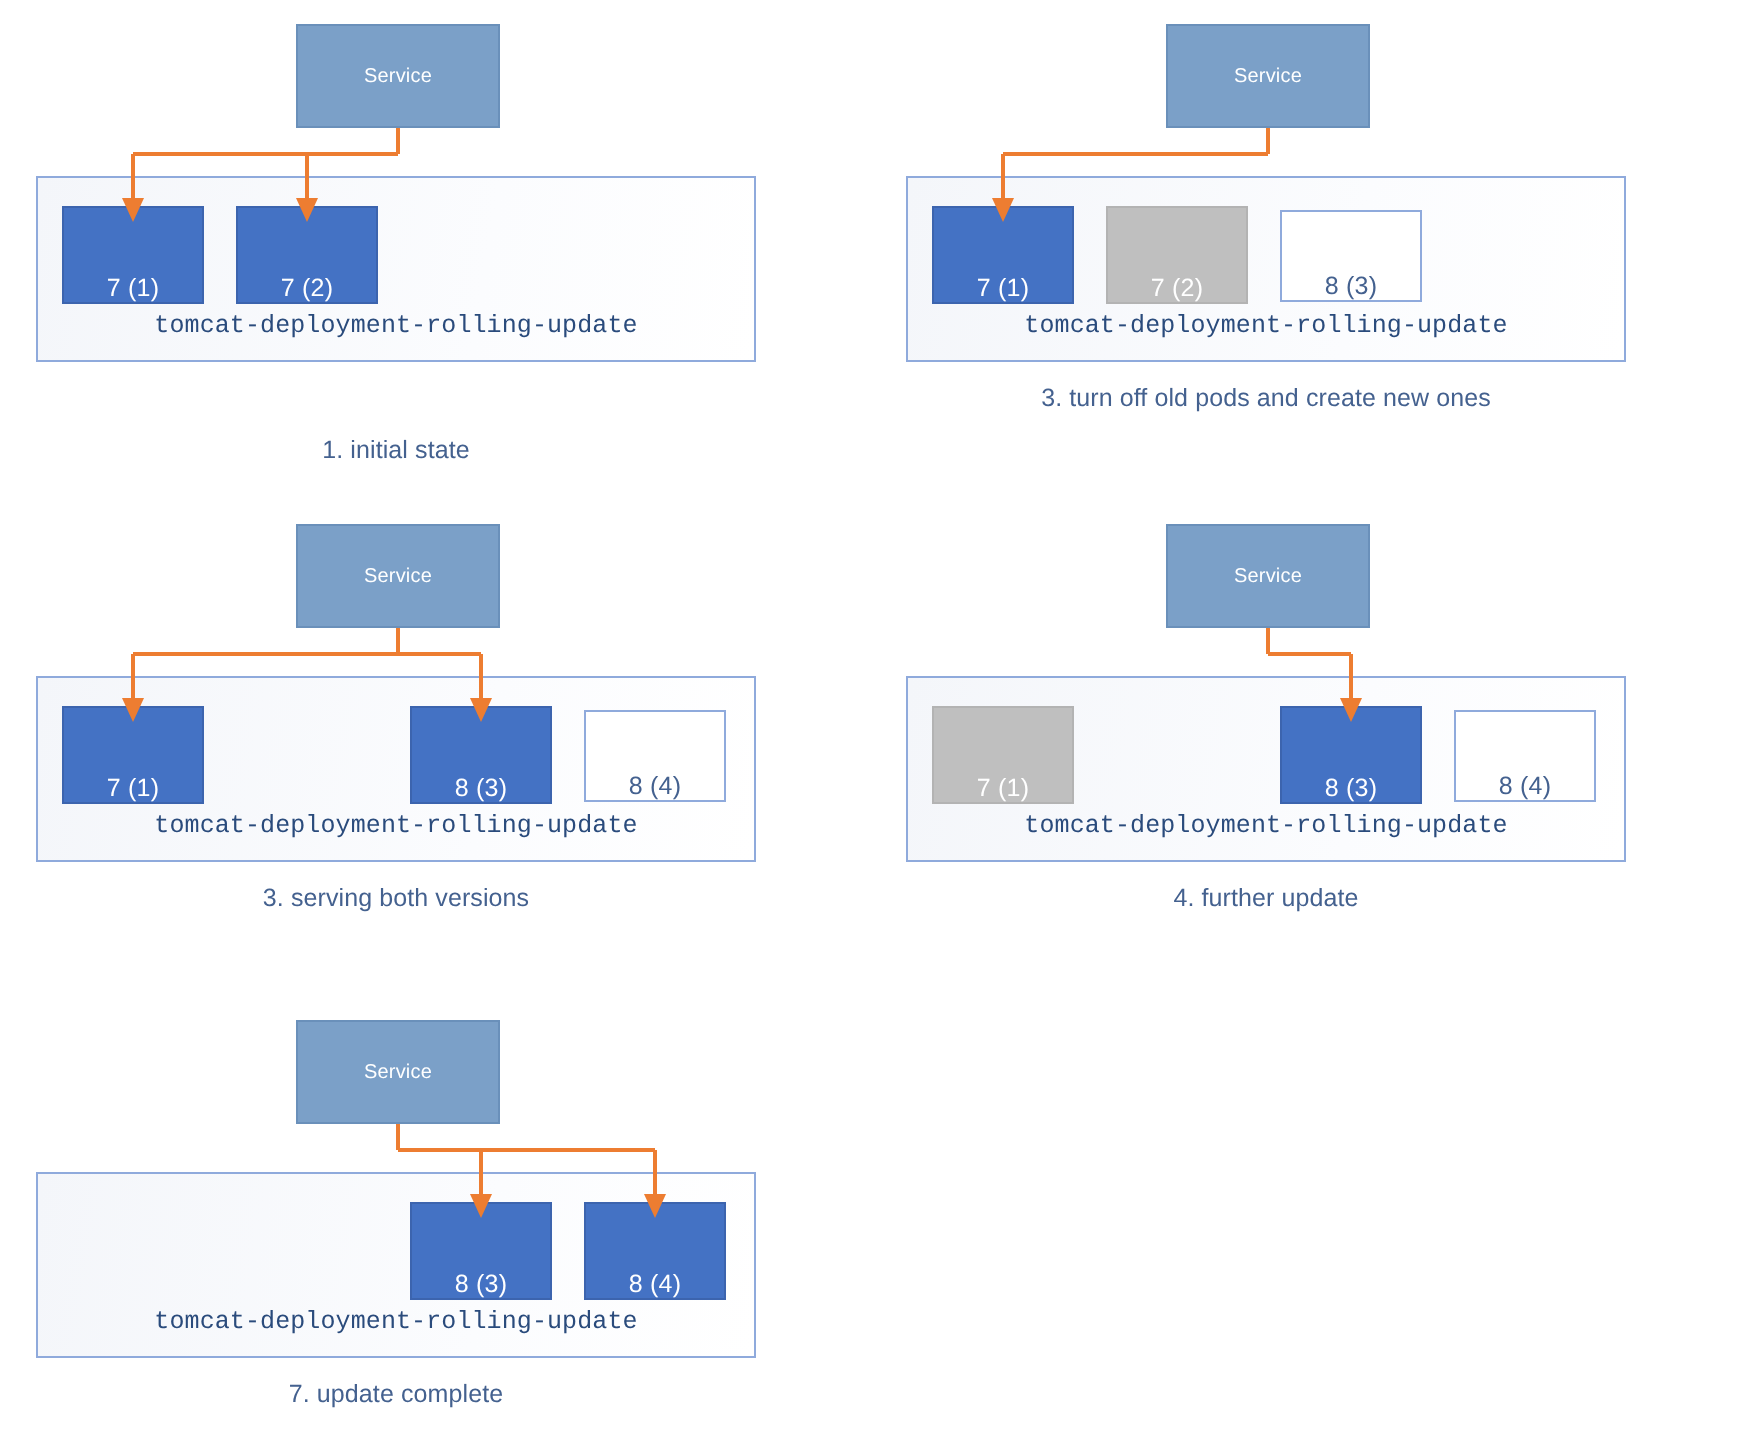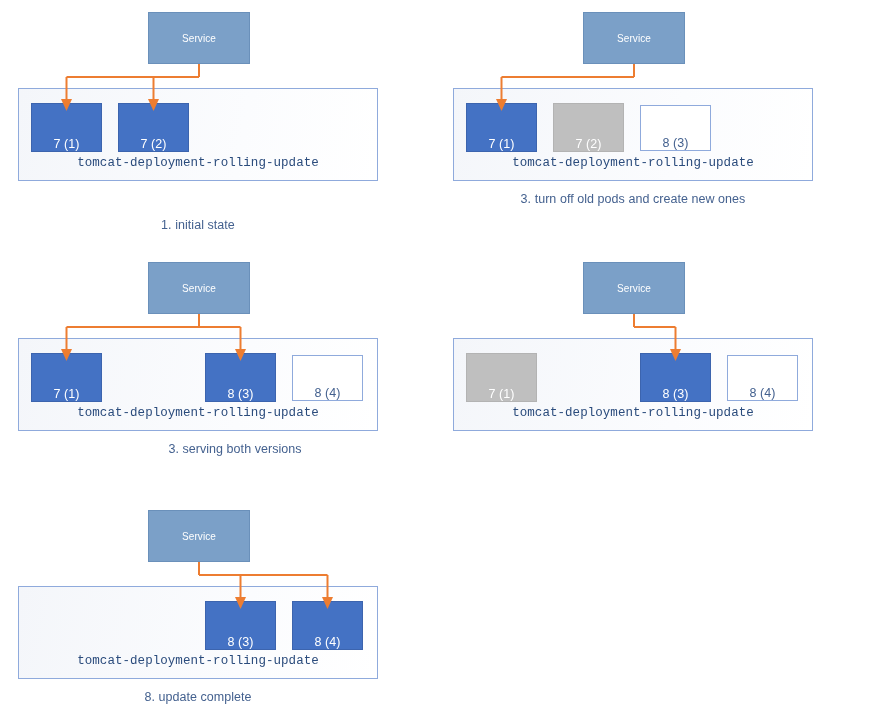--- a/index.html
+++ b/index.html
@@ -138,21 +138,21 @@
         <span>Service</span>
       </div>
       <svg width="435" height="220" class="svg-layer">
         <path d="M 199 64 L 199 77" stroke="#ed7d31" stroke-width="2" fill="none"></path>
         <path d="M 66.5 77 L 240.5 77" stroke="#ed7d31" stroke-width="2" fill="none"></path>
         <path d="M 66.5 77 L 66.5 100" stroke="#ed7d31" stroke-width="2" fill="none"></path>
         <path d="M 61 99 L 72 99 L 66.5 111 Z" fill="#ed7d31"></path>
         <path d="M 240.5 77 L 240.5 100" stroke="#ed7d31" stroke-width="2" fill="none"></path>
         <path d="M 235 99 L 246 99 L 240.5 111 Z" fill="#ed7d31"></path>
       </svg>
-      <div class="caption" style="left: 0px; width: 396px; top: 192px; color: rgb(68, 97, 143); padding-left: 37px;">3. serving both versions</div>
+      <div class="caption" style="left: 0px; width: 396px; top: 192px; color: rgb(68, 97, 143);">3. serving both versions</div>
     </div>
     <div class="panel" style="left: 435px; top: 250px; width: 435px; height: 220px;">
       <div class="deployment-box" style="left: 18px; top: 88px; width: 360px; height: 93px; background: linear-gradient(100deg, rgb(244, 246, 250) 0%, rgb(251, 252, 254) 62%, rgb(255, 255, 255) 100%); border: 1px solid rgb(143, 170, 220);">
         <div class="deployment-label" style="top: 67px; color: rgb(42, 75, 124);">tomcat-deployment-rolling-update</div>
       </div>
       <div class="pod" style="left: 31px; top: 103px; width: 71px; height: 49px; background: rgb(191, 191, 191); border: 1px solid rgb(179, 179, 179); color: rgb(255, 255, 255);">
         <span>7 (1)</span>
       </div>
       <div class="pod" style="left: 205px; top: 103px; width: 71px; height: 49px; background: rgb(68, 114, 196); border: 1px solid rgb(60, 100, 174); color: rgb(255, 255, 255);">
         <span>8 (3)</span>
@@ -162,20 +162,21 @@
       </div>
       <div class="service-box" style="left: 148px; top: 12px; width: 102px; height: 52px; background: rgb(123, 160, 200); border: 1px solid rgb(106, 144, 186); color: rgb(255, 255, 255);">
         <span>Service</span>
       </div>
       <svg width="435" height="220" class="svg-layer">
         <path d="M 199 64 L 199 77" stroke="#ed7d31" stroke-width="2" fill="none"></path>
         <path d="M 199 77 L 240.5 77" stroke="#ed7d31" stroke-width="2" fill="none"></path>
         <path d="M 240.5 77 L 240.5 100" stroke="#ed7d31" stroke-width="2" fill="none"></path>
         <path d="M 235 99 L 246 99 L 240.5 111 Z" fill="#ed7d31"></path>
       </svg>
+      <div class="caption" style="left: 0px; width: 396px; top: 192px; color: rgb(68, 97, 143);">4. further update</div>
     </div>
     <div class="panel" style="left: 0px; top: 498px; width: 435px; height: 220px;">
       <div class="deployment-box" style="left: 18px; top: 88px; width: 360px; height: 93px; background: linear-gradient(100deg, rgb(244, 246, 250) 0%, rgb(251, 252, 254) 62%, rgb(255, 255, 255) 100%); border: 1px solid rgb(143, 170, 220);">
         <div class="deployment-label" style="top: 67px; color: rgb(42, 75, 124);">tomcat-deployment-rolling-update</div>
       </div>
       <div class="pod" style="left: 205px; top: 103px; width: 71px; height: 49px; background: rgb(68, 114, 196); border: 1px solid rgb(60, 100, 174); color: rgb(255, 255, 255);">
         <span>8 (3)</span>
       </div>
       <div class="pod" style="left: 292px; top: 103px; width: 71px; height: 49px; background: rgb(68, 114, 196); border: 1px solid rgb(60, 100, 174); color: rgb(255, 255, 255);">
         <span>8 (4)</span>
@@ -184,15 +185,15 @@
         <span>Service</span>
       </div>
       <svg width="435" height="220" class="svg-layer">
         <path d="M 199 64 L 199 77" stroke="#ed7d31" stroke-width="2" fill="none"></path>
         <path d="M 199 77 L 327.5 77" stroke="#ed7d31" stroke-width="2" fill="none"></path>
         <path d="M 240.5 77 L 240.5 100" stroke="#ed7d31" stroke-width="2" fill="none"></path>
         <path d="M 235 99 L 246 99 L 240.5 111 Z" fill="#ed7d31"></path>
         <path d="M 327.5 77 L 327.5 100" stroke="#ed7d31" stroke-width="2" fill="none"></path>
         <path d="M 322 99 L 333 99 L 327.5 111 Z" fill="#ed7d31"></path>
       </svg>
-      <div class="caption" style="left: 0px; width: 396px; top: 192px; color: rgb(68, 97, 143);">8. update complete</div>
+      <div class="caption" style="left: 0px; width: 396px; top: 192px; color: rgb(68, 97, 143);">7. update complete</div>
     </div>
   </div>
 
 </body></html>

